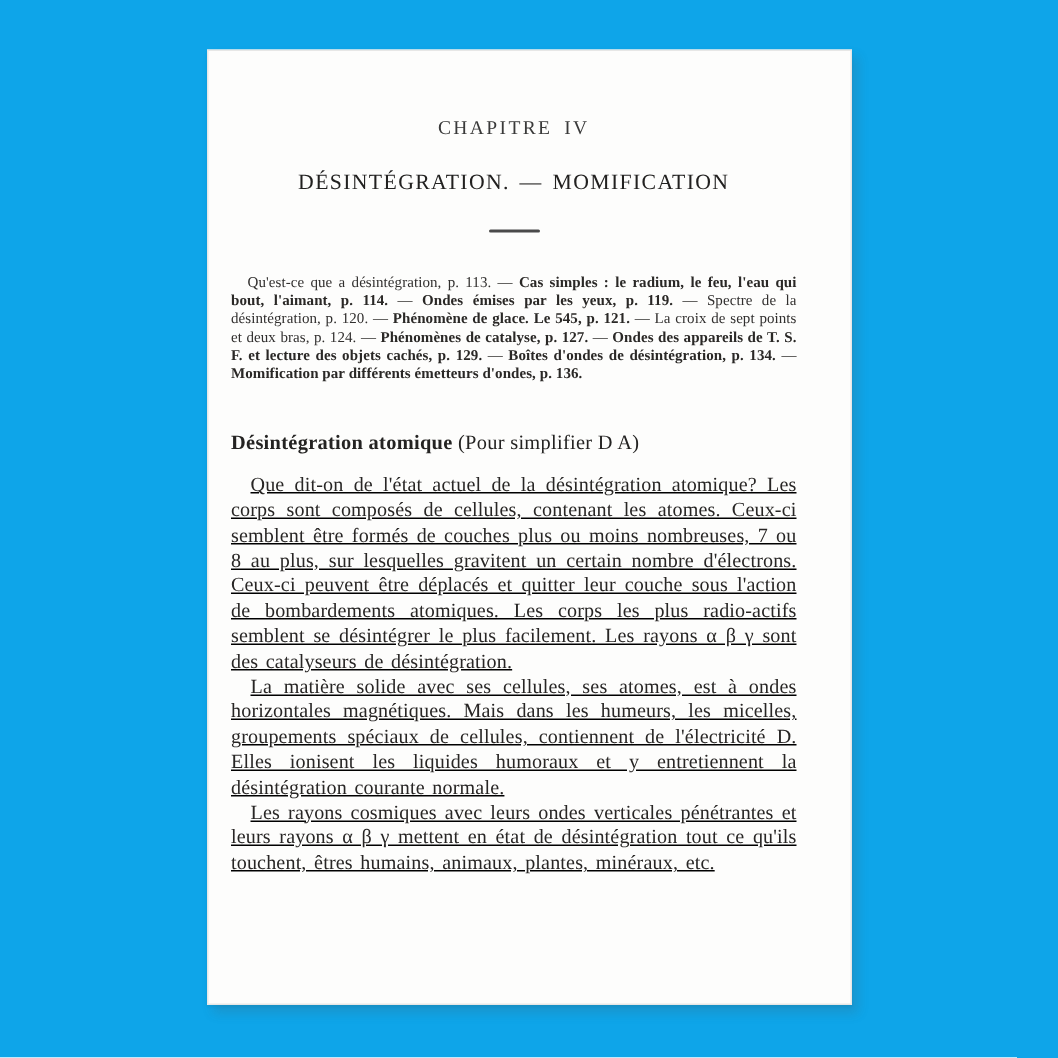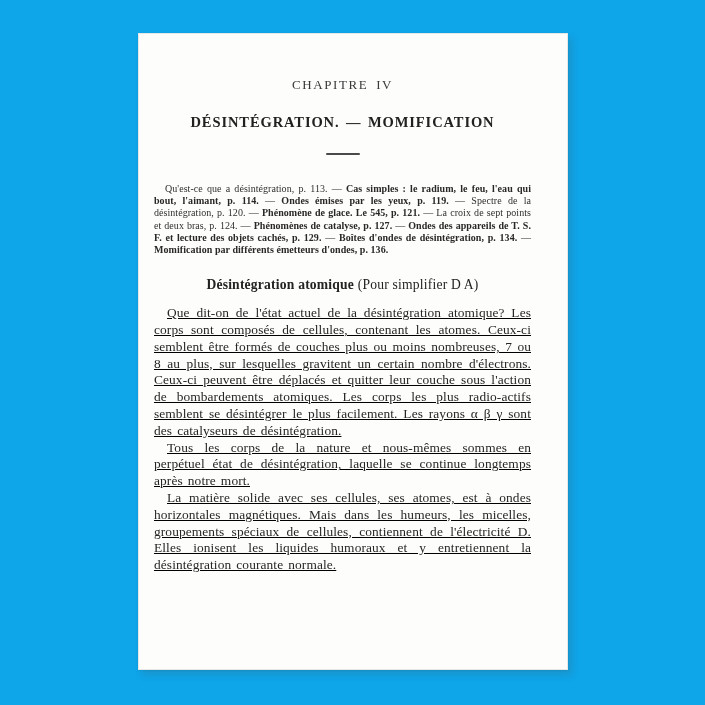--- a/index.html
+++ b/index.html
@@ -35,21 +35,21 @@
     text-align: center;
     font-size: 13px;
     letter-spacing: 1.6px;
     word-spacing: 3px;
     color: #3a3a3a;
   }
   .title {
     margin-top: 21px;
     text-align: center;
     font-size: 14.5px;
-    font-weight: bold;
+    font-weight: normal;
     letter-spacing: 0.9px;
     word-spacing: 2px;
     color: #222120;
   }
   .rule {
     width: 34px;
     height: 2px;
     background: #4a4a4a;
     margin: 22px auto 0 auto;
     border-radius: 1px;
@@ -61,22 +61,21 @@
     text-align: justify;
     text-indent: 11px;
     color: #312f2e;
     letter-spacing: 0.05px;
   }
   .toc .toc-bold {
     font-weight: bold;
     color: #2a2826;
   }
   .section-heading {
-    margin-top: 21px;
-    text-align: center;
+    margin-top: 31px;
     font-size: 13.6px;
     color: #242322;
     letter-spacing: 0.2px;
   }
   .section-heading .bold {
     font-weight: bold;
   }
   .bodytext {
     margin-top: 12px;
     text-decoration: underline;
@@ -97,17 +96,17 @@
 
 <div class="scan-bg">
   <div class="page">
     <div class="chapter">CHAPITRE IV</div>
     <div class="title">DÉSINTÉGRATION. — MOMIFICATION</div>
     <div class="rule"></div>
     <p class="toc" id="toc"><span>Qu'est-ce que a désintégration, p. 113. — </span><span class="toc-bold">Cas simples : le radium, le feu, l'eau qui bout, l'aimant, p. 114.</span><span> — </span><span class="toc-bold">Ondes émises par les yeux, p. 119.</span><span> — Spectre de la désintégration, p. 120. — </span><span class="toc-bold">Phénomène de glace. Le 545, p. 121.</span><span> — La croix de sept points et deux bras, p. 124. — </span><span class="toc-bold">Phénomènes de catalyse, p. 127.</span><span> — </span><span class="toc-bold">Ondes des appareils de T. S. F. et lecture des objets cachés, p. 129.</span><span> — </span><span class="toc-bold">Boîtes d'ondes de désintégration, p. 134.</span><span> — </span><span class="toc-bold">Momification par différents émetteurs d'ondes, p. 136.</span></p>
     <div class="section-heading"><span class="bold">Désintégration atomique</span><span> (Pour simplifier D A)</span></div>
     <div class="bodytext" id="paragraphs">
         <p>Que dit-on de l'état actuel de la désintégration atomique? Les corps sont composés de cellules, contenant les atomes. Ceux-ci semblent être formés de couches plus ou moins nombreuses, 7 ou 8 au plus, sur lesquelles gravitent un certain nombre d'électrons. Ceux-ci peuvent être déplacés et quitter leur couche sous l'action de bombardements atomiques. Les corps les plus radio-actifs semblent se désintégrer le plus facilement. Les rayons α β γ sont des catalyseurs de désintégration.</p>
-        <p>Tous les corps de la nature et nous-mêmes sommes en perpétuel état de désintégration, laquelle se continue longtemps après notre mort.</p>
         <p>La matière solide avec ses cellules, ses atomes, est à ondes horizontales magnétiques. Mais dans les humeurs, les micelles, groupements spéciaux de cellules, contiennent de l'électricité D. Elles ionisent les liquides humoraux et y entretiennent la désintégration courante normale.</p>
+        <p>Les rayons cosmiques avec leurs ondes verticales pénétrantes et leurs rayons α β γ mettent en état de désintégration tout ce qu'ils touchent, êtres humains, animaux, plantes, minéraux, etc.</p>
       </div>
   </div>
 </div>
 
 </body></html>

